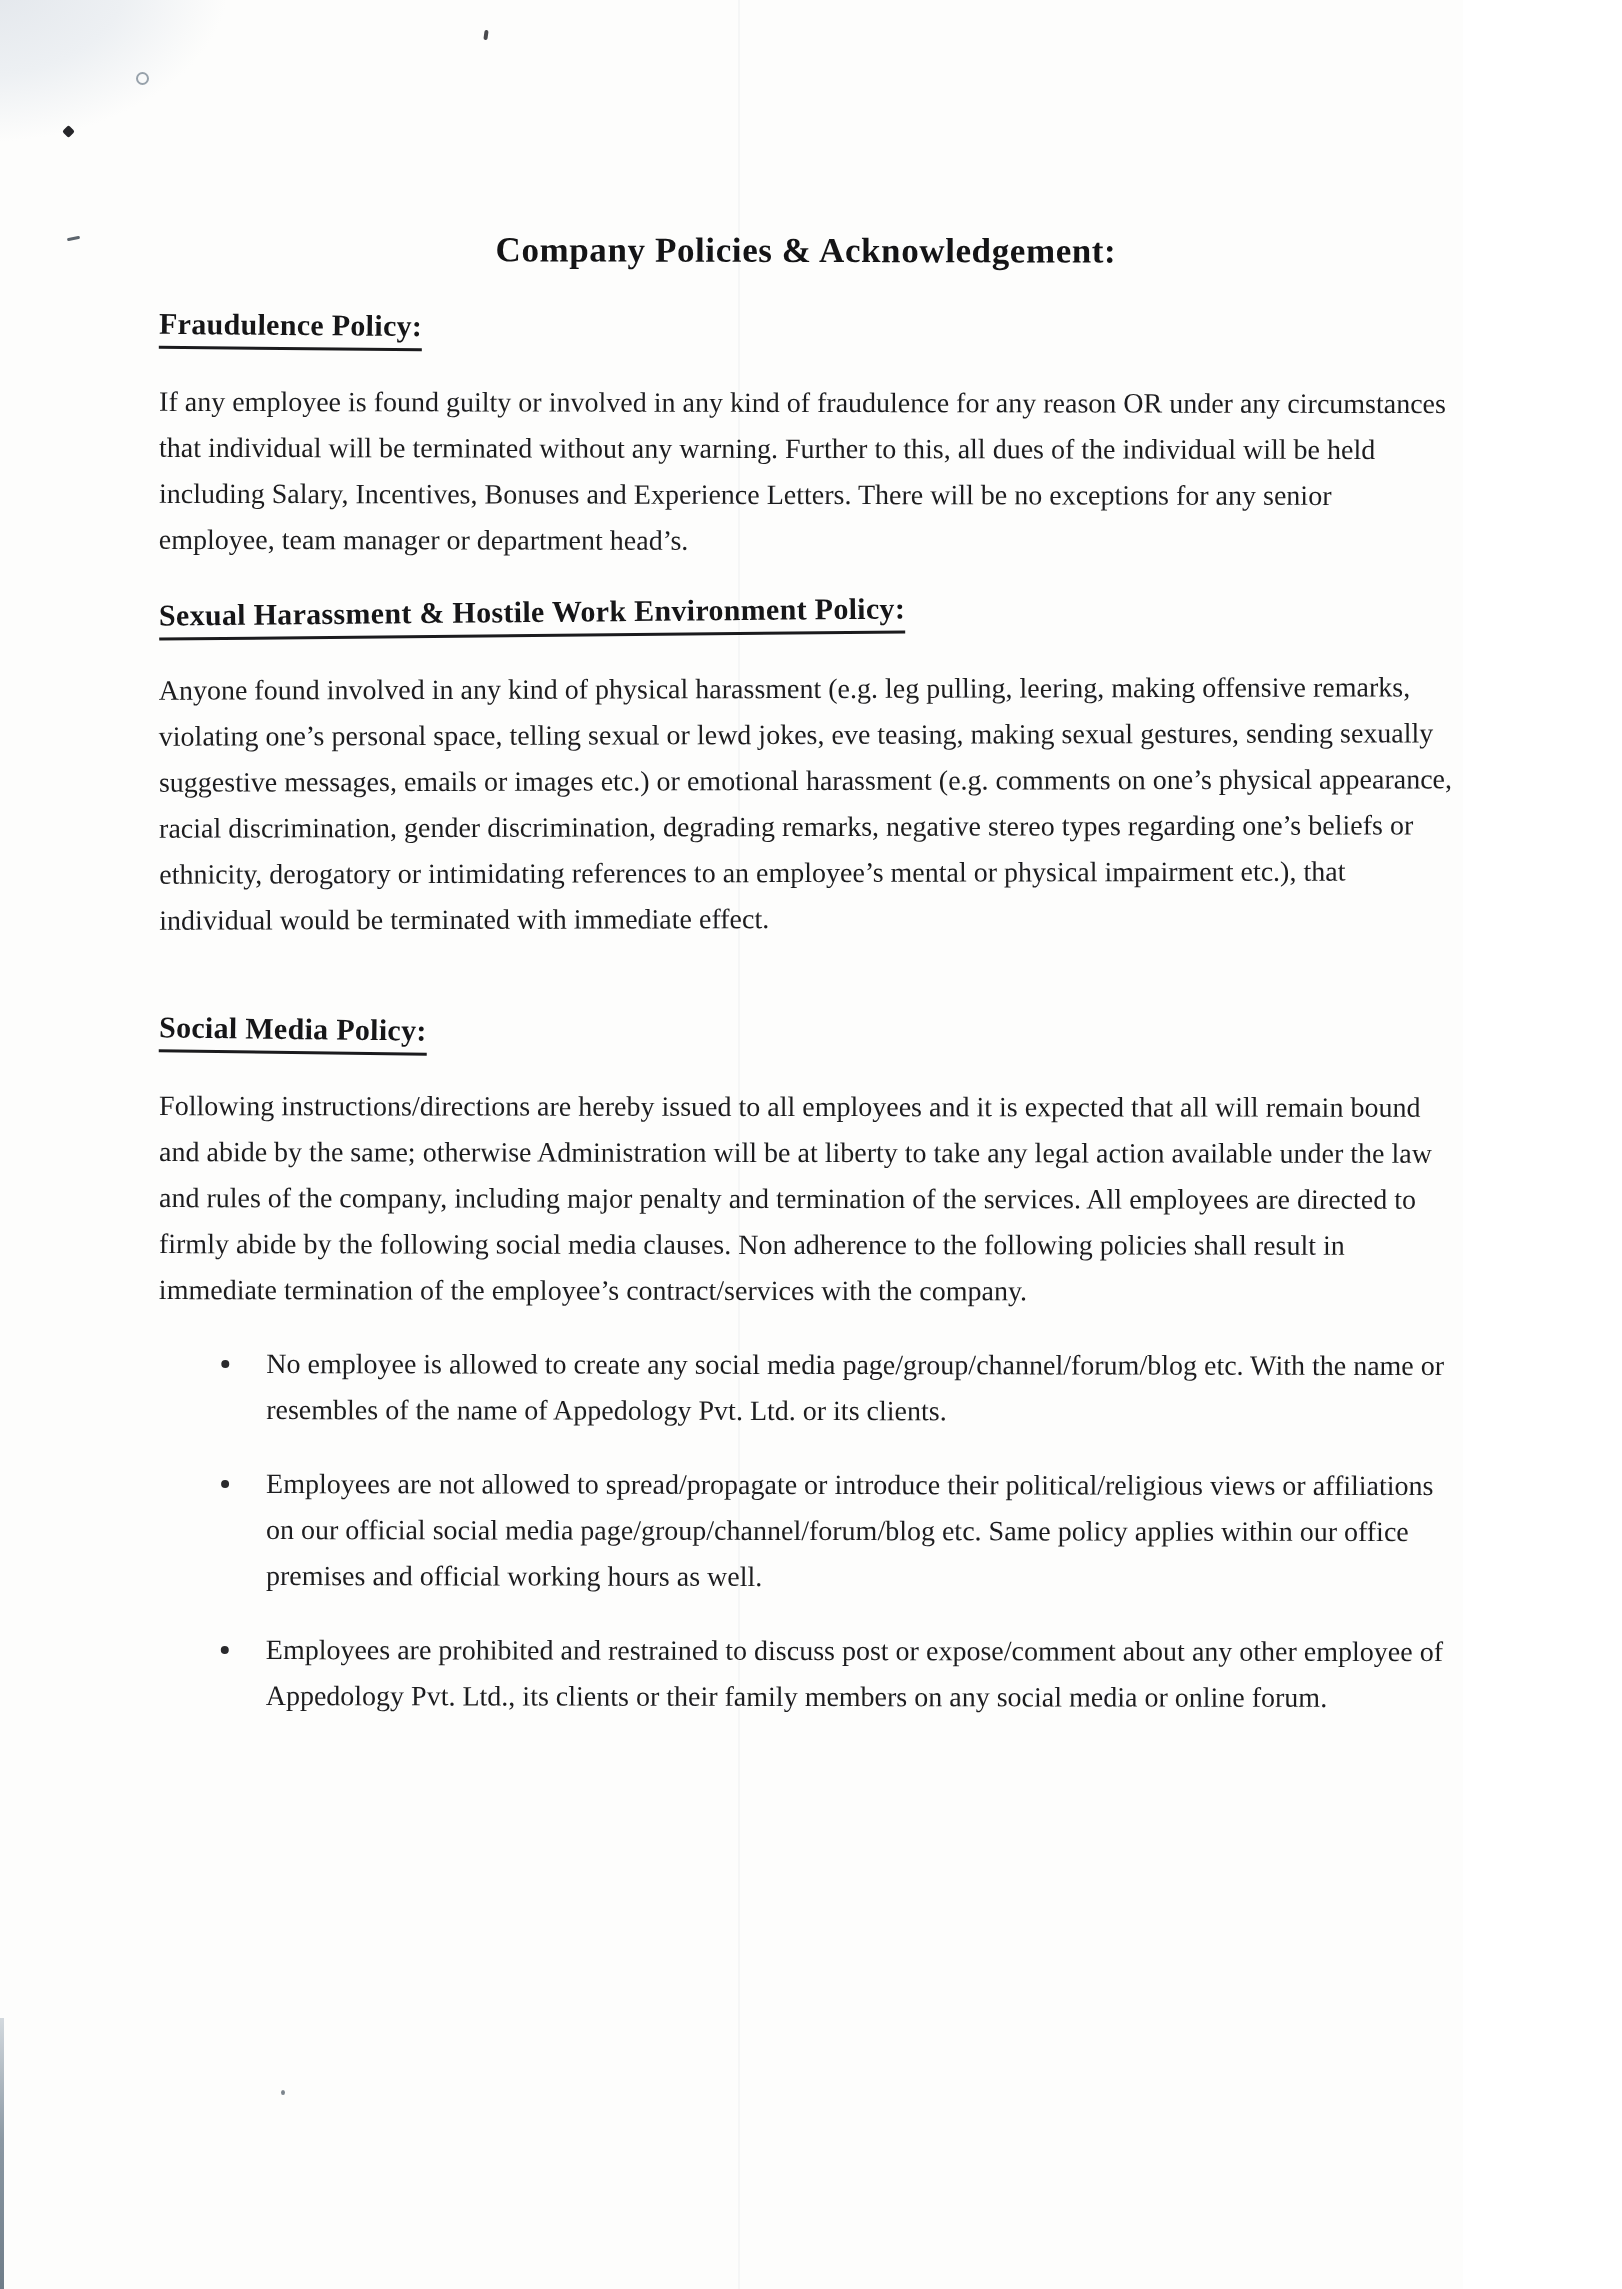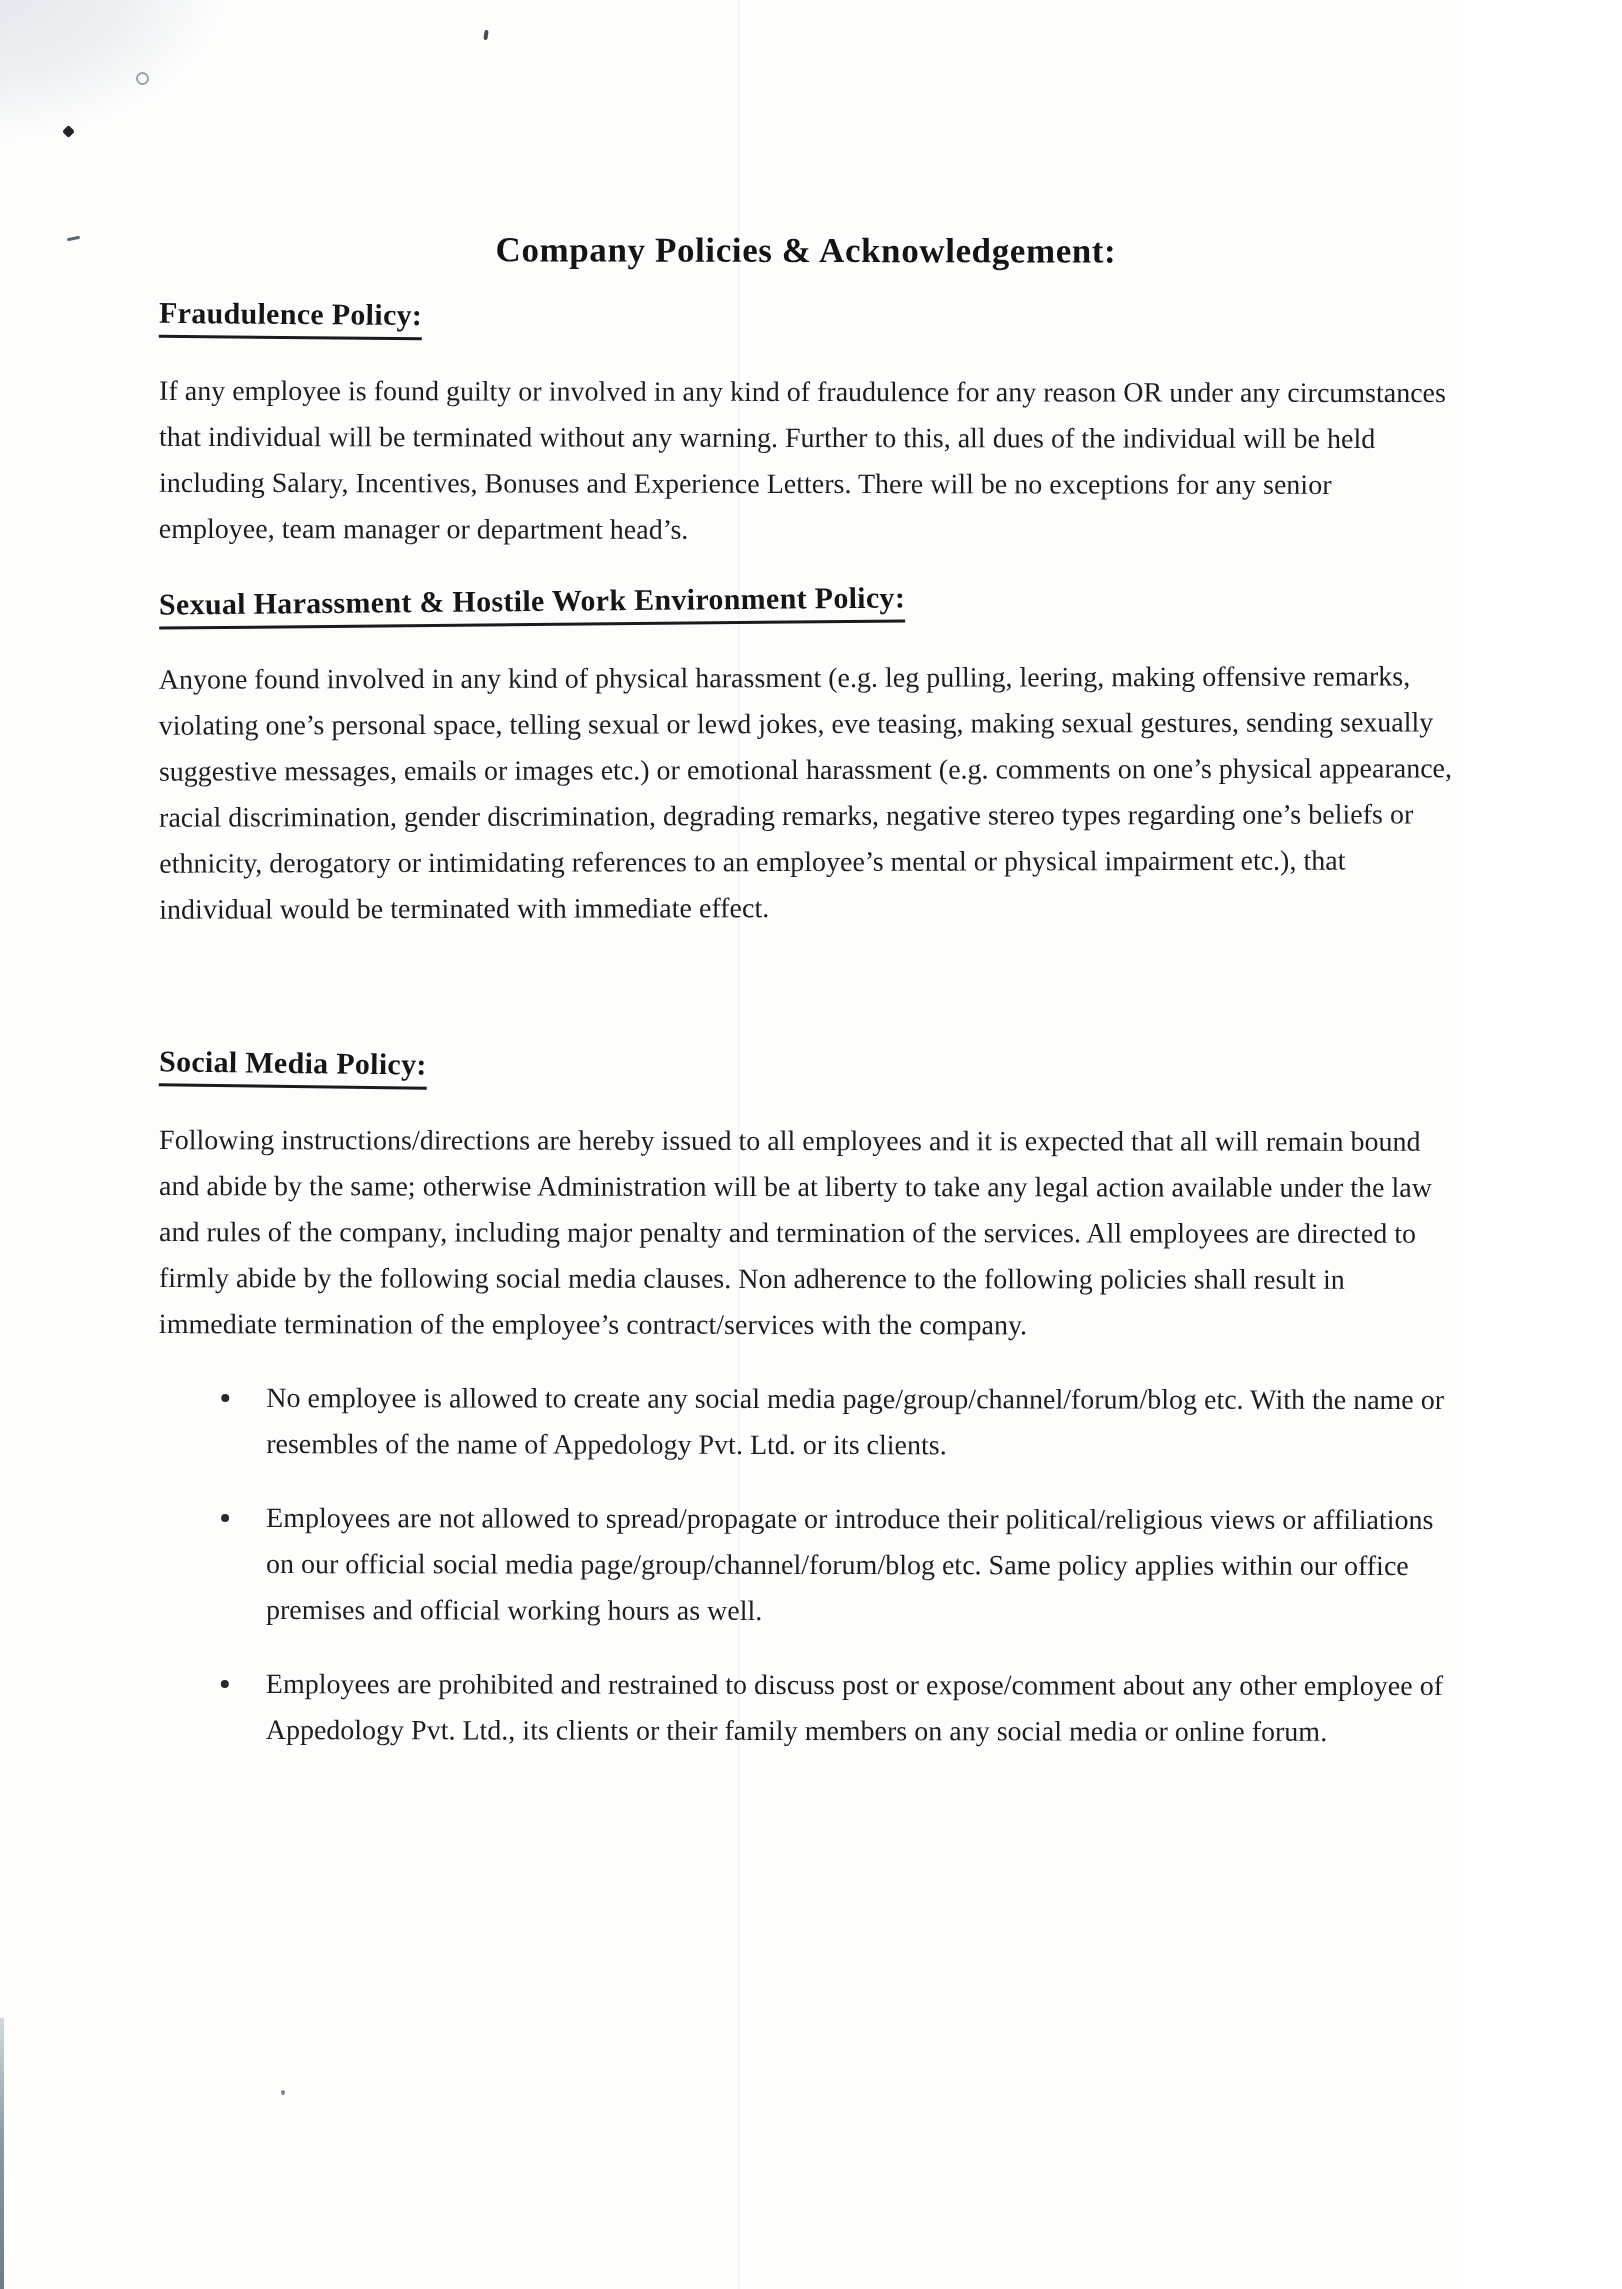--- a/index.html
+++ b/index.html
@@ -95,25 +95,25 @@
     display: inline-block;
     font-size: 30px;
     font-weight: bold;
     color: #161618;
     letter-spacing: 0.3px;
     padding-bottom: 3px;
     border-bottom: 3px solid #1b1b1d;
     line-height: 1.25;
   }
   .h-wrap { line-height: 0; }
-  .h-fraud { margin-top: 24px; }
+  .h-fraud { margin-top: 35px; }
   .h-fraud .section-heading { transform: rotate(0.5deg); }
   .h-harass { margin-top: 29px; }
   .h-harass .section-heading { transform: rotate(-0.55deg); }
-  .h-social { margin-top: 113px; }
+  .h-social { margin-top: 68px; }
   .h-social .section-heading { transform: rotate(0.7deg); }
 
   .para {
     margin-top: 30px;
     font-size: 28px;
     line-height: 46px;
     text-align: left;
     color: #1d1d1f;
   }
   .p-fraud  { transform: rotate(0.1deg); }

